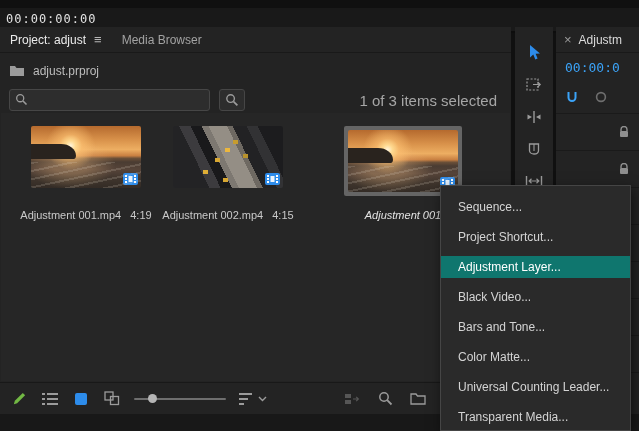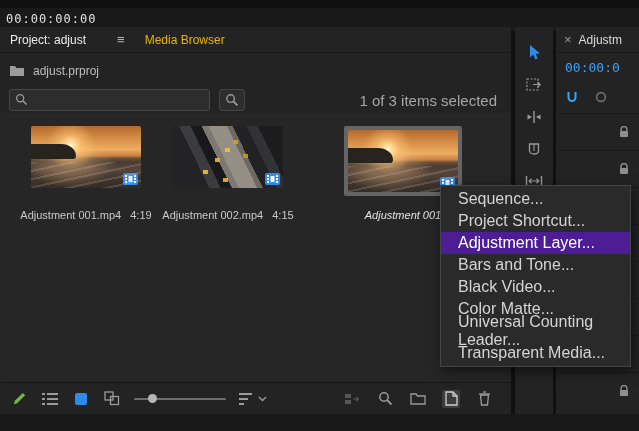--- a/index.html
+++ b/index.html
@@ -6,22 +6,22 @@
   html,body{width:639px;height:431px;}
   body{position:relative;overflow:hidden;background:#101010;font-family:"Liberation Sans",sans-serif;}
 
   
   .top-bar{position:absolute;left:0;top:8px;width:639px;height:25px;background:#191919;border-bottom:2px solid #0d0d0d;}
   .top-timecode{position:absolute;left:6px;top:4px;font:12px "DejaVu Sans Mono",monospace;color:#e2e2e2;letter-spacing:1px;}
 
   
   .project-panel{position:absolute;left:0;top:27px;width:511px;height:387px;background:#232323;}
   .tabbar{height:26px;display:flex;align-items:stretch;border-bottom:1px solid #191919;}
-  .tab{display:flex;align-items:center;padding:0 10px;font-size:12px;color:#eab308;}
-  .tab.active{color:#ebebeb;gap:23px;}
+  .tab{display:flex;align-items:center;padding:0 10px;font-size:12px;color:#a3a3a3;}
+  .tab.active{color:#ebebeb;}
   .panel-menu{margin-left:8px;color:#b5b5b5;font-size:13px;}
   .bin-row{display:flex;align-items:center;gap:8px;padding:8px 0 0 9px;height:28px;}
   .bin-name{font-size:12px;color:#bdbdbd;}
   .search-row{display:flex;align-items:center;margin-top:7px;padding:0 14px 0 9px;height:24px;}
   .search-box{position:relative;width:201px;height:22px;}
   .search-input{width:100%;height:100%;background:#2d2d2d;border:1px solid #464646;border-radius:3px;color:#ddd;padding:0 6px 0 24px;font-size:12px;outline:none;}
   .search-icon{position:absolute;left:6px;top:4px;line-height:0;}
   .searchbin-btn{margin-left:9px;width:26px;height:22px;background:#2d2d2d;border:1px solid #464646;border-radius:3px;display:flex;align-items:center;justify-content:center;padding:0;}
   .status{margin-left:auto;font-size:15px;color:#a6a6a6;}
 
@@ -67,22 +67,22 @@
   .rp-close{color:#9a9a9a;font-size:13px;}
   .rp-label{color:#dcdcdc;font-size:12px;}
   .rp-timecode{position:absolute;left:9px;top:33px;font:13px "DejaVu Sans Mono",monospace;color:#3ba3f8;white-space:nowrap;}
   .rp-icons{position:absolute;left:10px;top:62px;display:flex;gap:17px;align-items:center;height:16px;line-height:0;}
   .tracks{position:absolute;left:0;right:0;top:86px;bottom:0;}
   .track-row{height:37px;border-top:1px solid #1a1a1a;position:relative;}
   .lock{position:absolute;right:10px;top:12px;line-height:0;}
 
   
   .context-menu{position:absolute;left:440px;top:185px;width:191px;background:#2a2a2a;border:1px solid #454545;box-shadow:2px 4px 12px rgba(0,0,0,.55);padding:2px 0;z-index:20;}
-  .menu-item{height:22px;display:flex;align-items:center;padding-left:17px;font-size:16px;color:#d4d4d4;}
-  .menu-item.hl{background:#4c1d95;color:#fff;}
+  .menu-item{height:22px;display:flex;align-items:center;padding-left:17px;font-size:12px;color:#d4d4d4;margin-top:8px;}
+  .menu-item.hl{background:#0f766e;color:#fff;}
 
   .bottom-bar{position:absolute;left:0;top:414px;width:639px;height:17px;background:#181818;}
 </style>
 </head>
 <body>
 
 <div class="stage">
 
   <div class="top-bar">
     <span class="top-timecode">00:00:00:00</span>
@@ -381,22 +381,22 @@
               <rect x="1" y="5" width="8" height="6" rx="1" fill="#8f8f8f"></rect>
             </svg></span>
         </div>
     </div>
   </div>
 
   <div class="context-menu">
     <div class="menu-item">Sequence...</div>
     <div class="menu-item">Project Shortcut...</div>
     <div class="menu-item hl">Adjustment Layer...</div>
+    <div class="menu-item">Black Video...</div>
     <div class="menu-item">Bars and Tone...</div>
-    <div class="menu-item">Black Video...</div>
     <div class="menu-item">Color Matte...</div>
     <div class="menu-item">Universal Counting Leader...</div>
     <div class="menu-item">Transparent Media...</div>
   </div>
 
   <div class="bottom-bar"></div>
 
 </div>
 
 </body></html>

